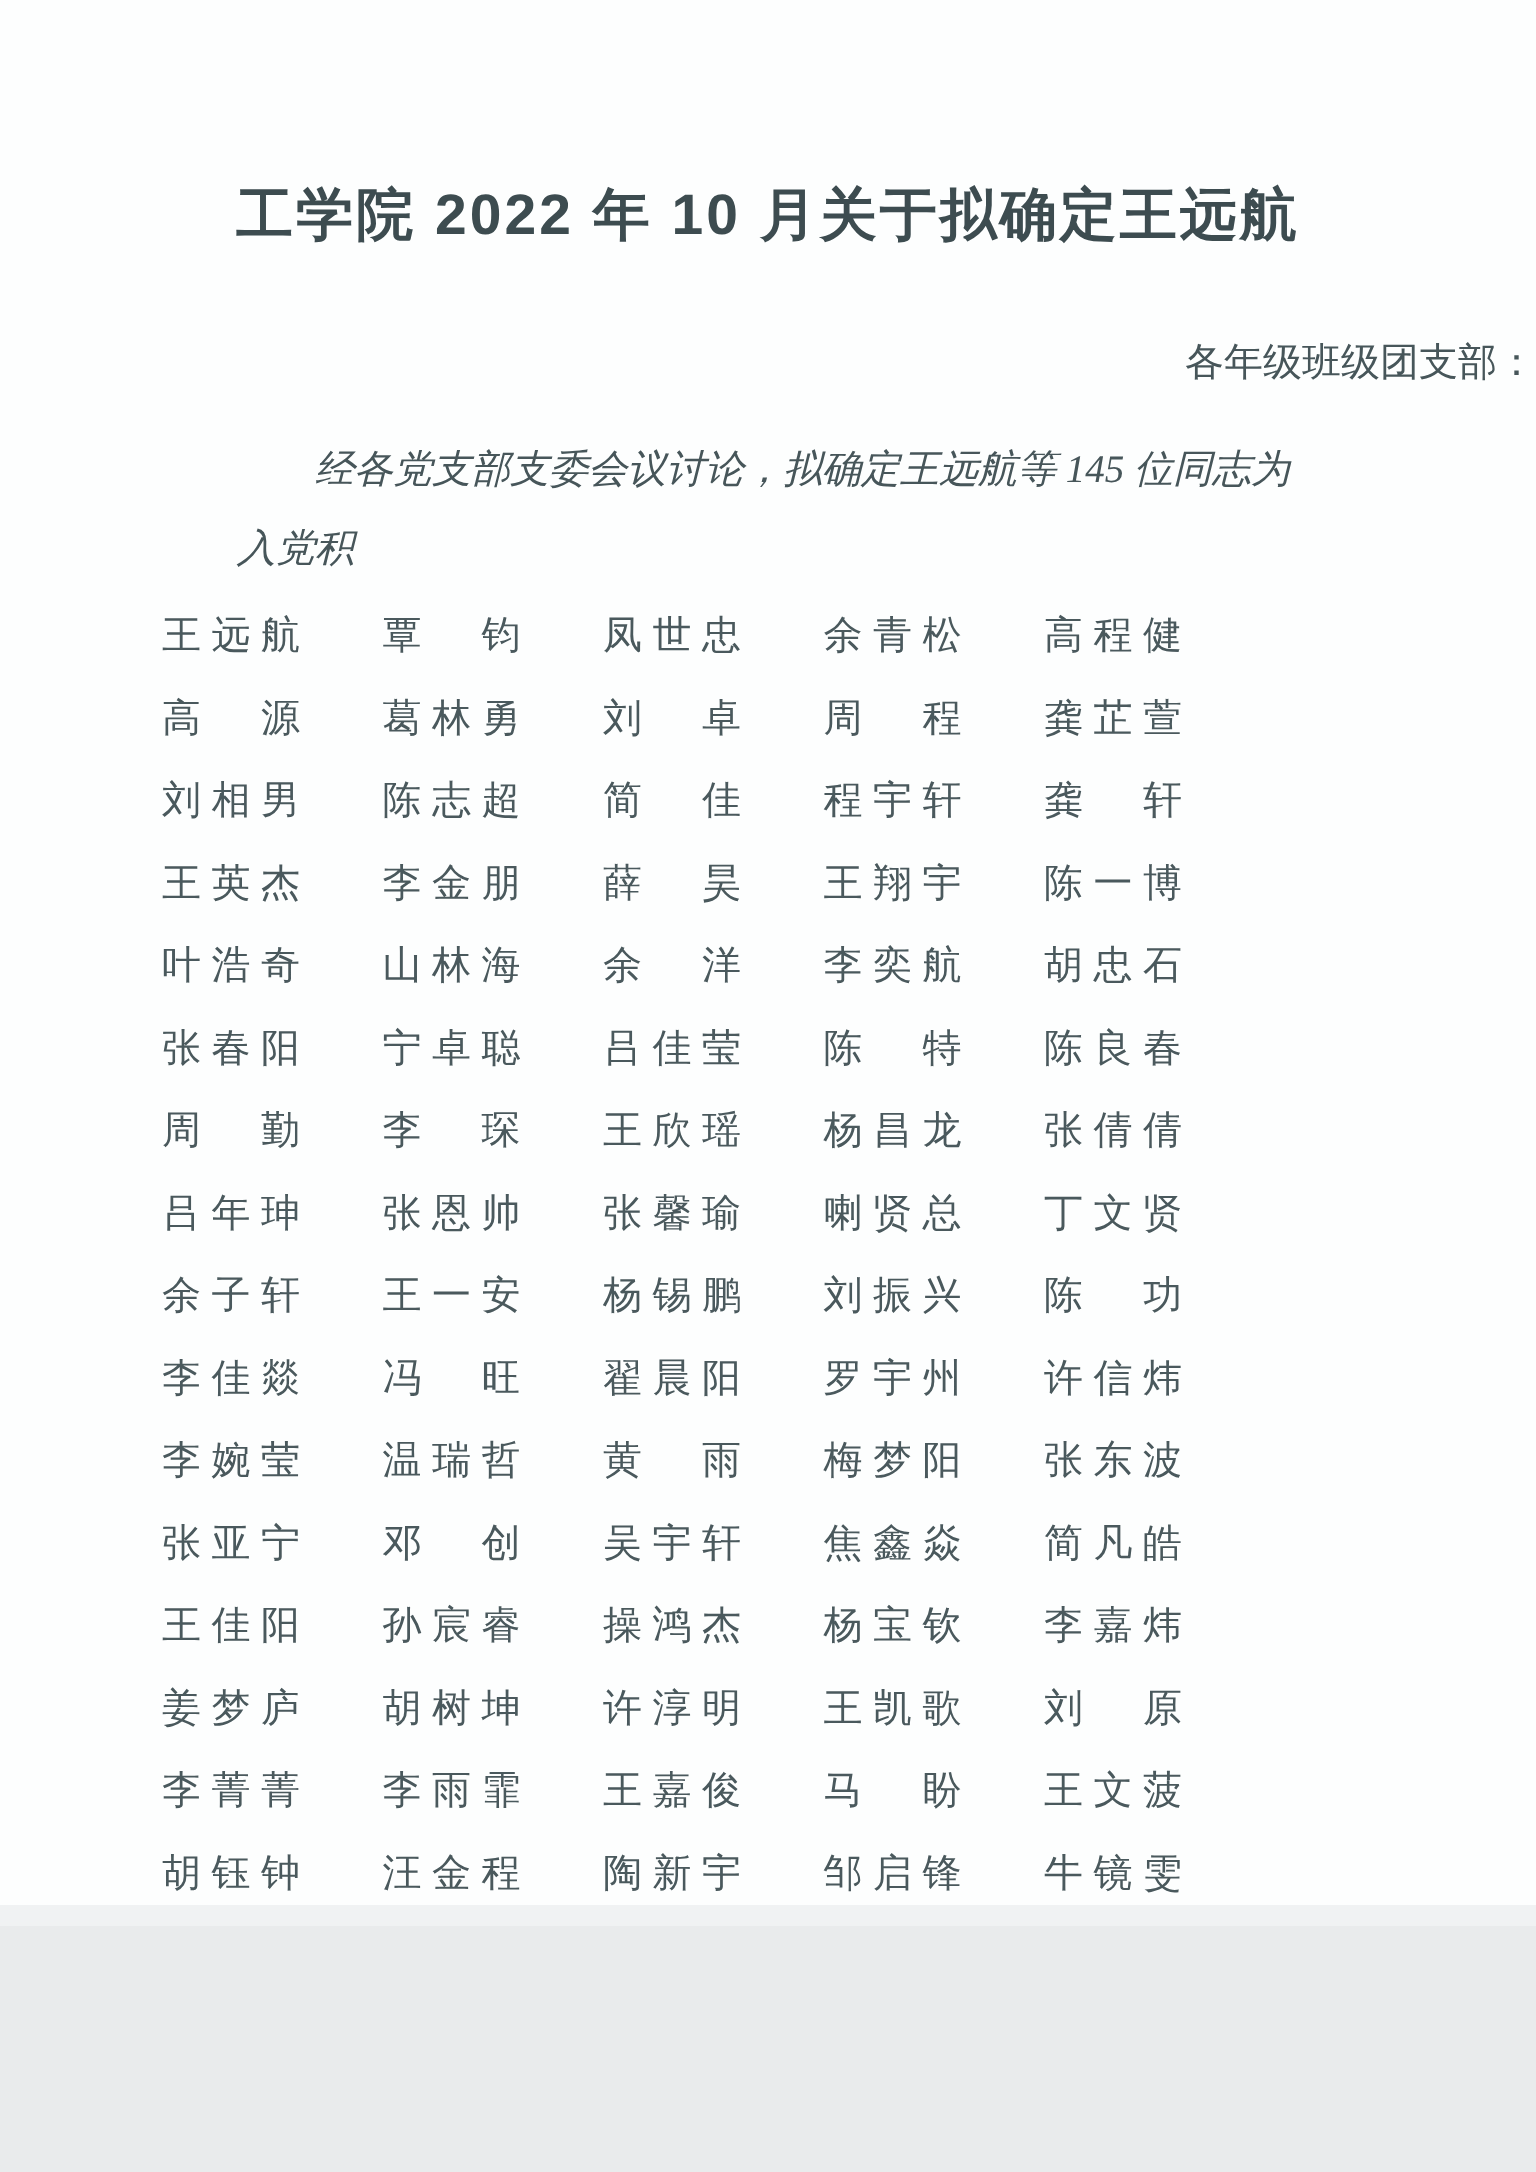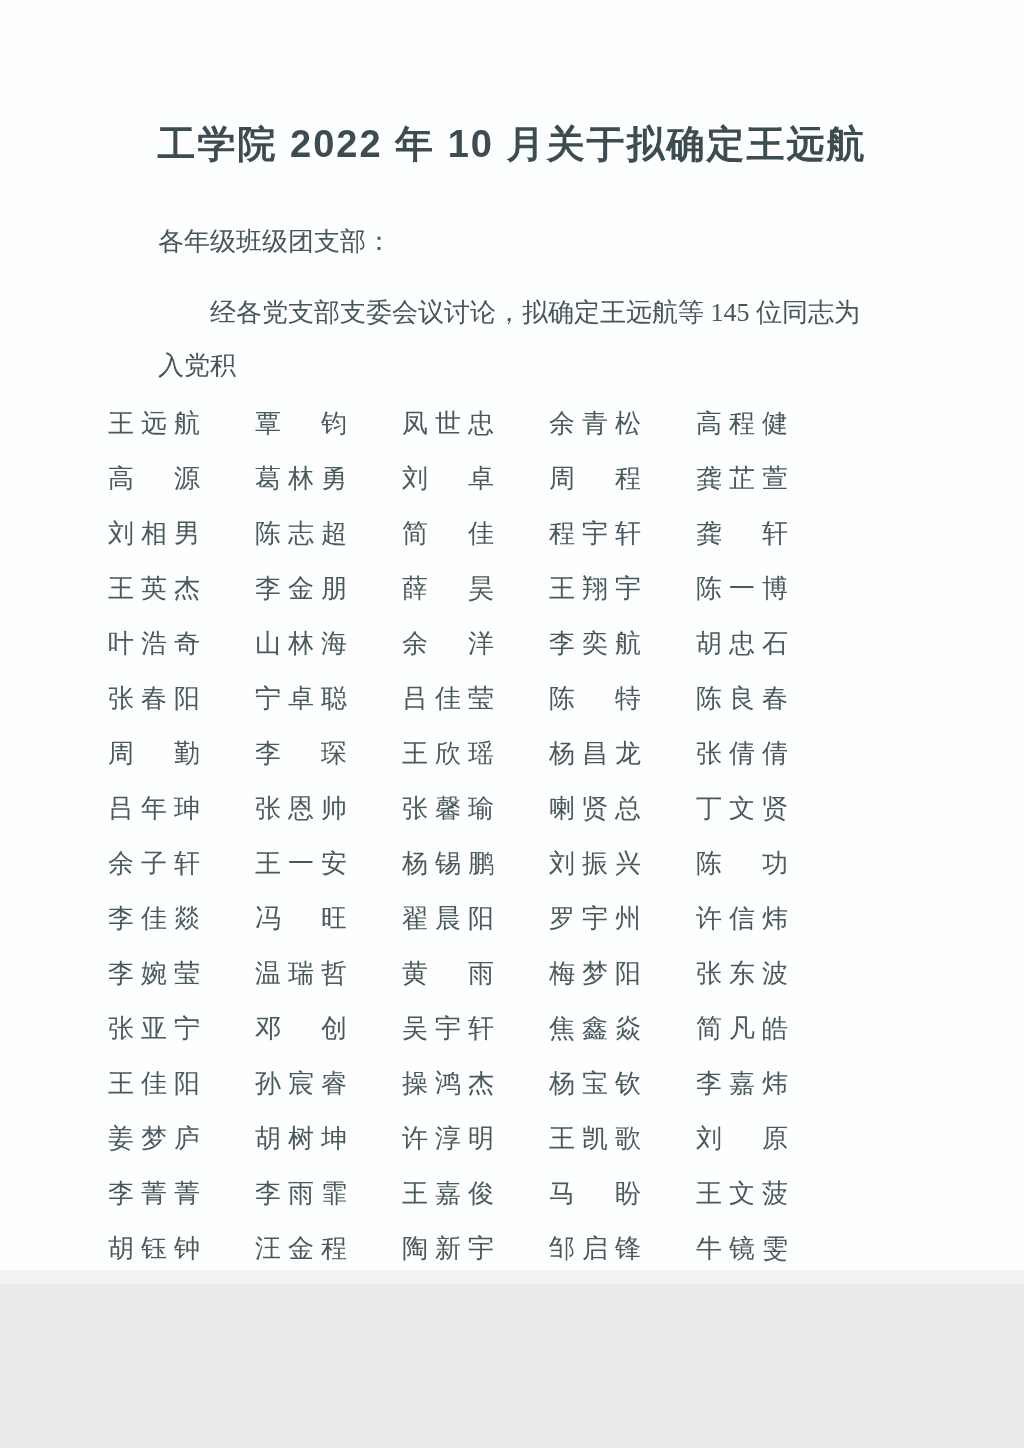--- a/index.html
+++ b/index.html
@@ -24,25 +24,27 @@
     font-weight: 700;
     font-size: 38px;
     line-height: 64px;
     letter-spacing: 2px;
     color: #3d4c50;
   }
   .greeting {
     margin: 50px 0 0 158px;
     font-size: 26px;
     line-height: 32px;
+    text-align: right;
   }
   .paragraph {
     margin: 28px 150px 0 158px;
     font-size: 26px;
     line-height: 53px;
+    font-style: italic;
   }
   .para-line.indent {
     text-indent: 2em;
   }
   .names-grid {
     margin: 16px 0 0 108px;
     display: grid;
     grid-template-columns: repeat(5, 92px);
     column-gap: 55px;
     row-gap: 24px;

